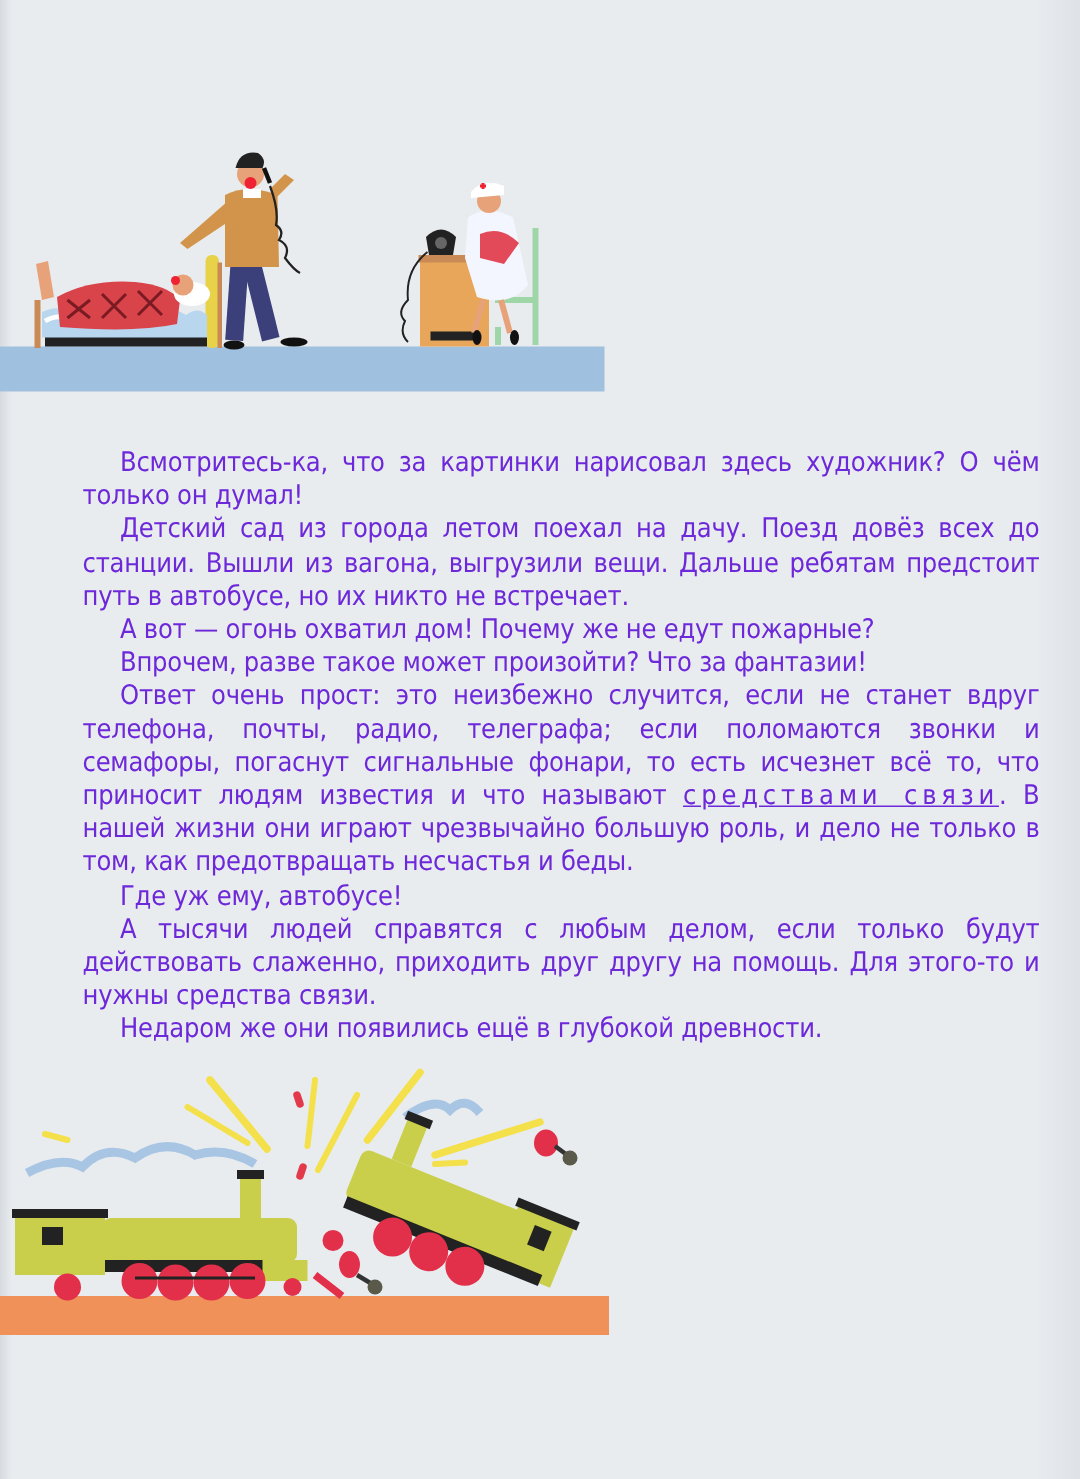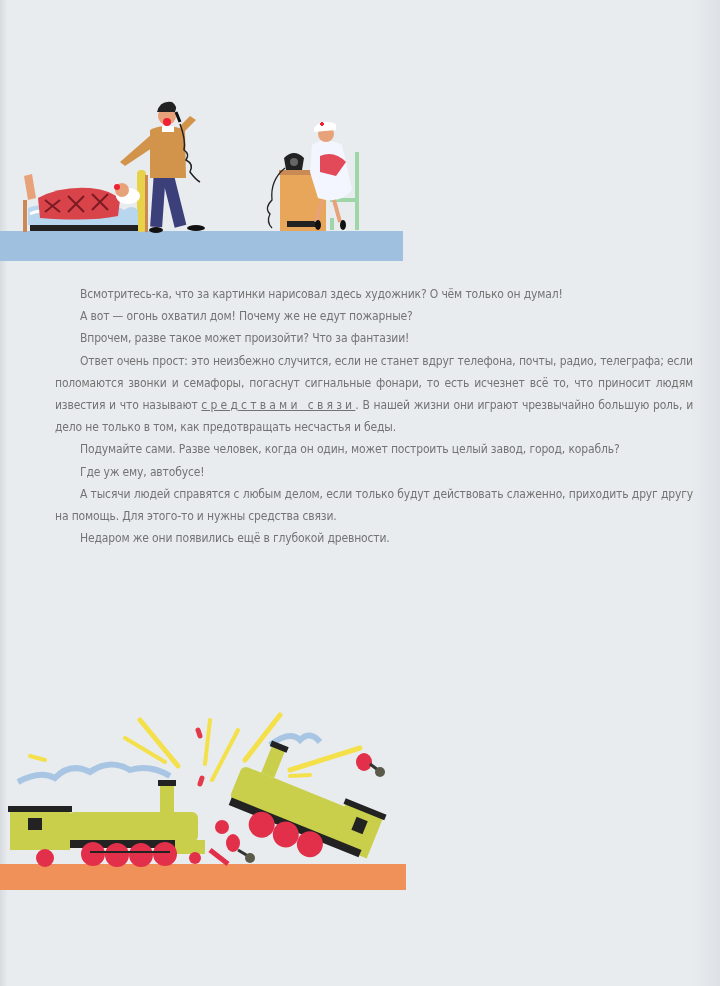--- a/index.html
+++ b/index.html
@@ -13,22 +13,22 @@
       background: linear-gradient(to right, rgba(233,236,239,0), rgba(222,226,230,1));
     }
     .left-shade {
       position: absolute; left: 0; top: 0; width: 8px; height: 986px;
       background: linear-gradient(to right, rgba(215,219,223,1), rgba(233,236,239,0));
     }
     .illus { position: absolute; left: 0; }
     .illus-top { top: 90px; width: 410px; height: 175px; }
     .illus-bottom { top: 700px; width: 420px; height: 195px; }
     .text-block {
-      position: absolute; left: 55px; top: 283px; width: 638px;
-      font-size: 12px; line-height: 22.2px; color: #737373;
+      position: absolute; left: 55px; top: 298px; width: 638px;
+      font-size: 18px; line-height: 22.2px; color: #6d28d9;
       text-align: justify; letter-spacing: -0.15px;
       font-stretch: condensed;
     }
     .text-block p { margin: 0; text-indent: 25px; }
     .spaced { letter-spacing: 3.2px; text-decoration: underline; }
   </style>
 </head>
 <body>
 
 <div class="left-shade"></div>
@@ -92,24 +92,24 @@
     <path d="M320,34 L324,34 M322,32 L322,36" stroke="#e23" stroke-width="2"></path>
     <path d="M322,110 L316,132" stroke="#e8a27a" stroke-width="4"></path>
     <path d="M334,110 L340,132" stroke="#e8a27a" stroke-width="4"></path>
     <ellipse cx="318" cy="135" rx="3" ry="5" fill="#111"></ellipse>
     <ellipse cx="343" cy="135" rx="3" ry="5" fill="#111"></ellipse>
   </g>
 </svg>
 
 <div class="text-block">
   <p>Всмотритесь-ка, что за картинки нарисовал здесь художник? О чём только он думал!</p>
+  <p>Детский сад из города летом поехал на дачу. Поезд довёз всех до станции. Вышли из вагона, выгрузили вещи. Дальше ребятам предстоит путь в автобусе, но их никто не встречает.</p>
   <p>А вот — огонь охватил дом! Почему же не едут пожарные?</p>
   <p>Впрочем, разве такое может произойти? Что за фантазии!</p>
   <p><span>Ответ очень прост: это неизбежно случится, если не станет вдруг телефона, почты, радио, телеграфа; если поломаются звонки и семафоры, погаснут сигнальные фонари, то есть исчезнет всё то, что приносит людям известия и что называют </span><span class="spaced">средствами связи</span><span>. В нашей жизни они играют чрезвычайно большую роль, и дело не только в том, как предотвращать несчастья и беды.</span></p>
-  <p>Подумайте сами. Разве человек, когда он один, может построить целый завод, город, корабль?</p>
   <p>Где уж ему, автобусе!</p>
   <p>А тысячи людей справятся с любым делом, если только будут действовать слаженно, приходить друг другу на помощь. Для этого-то и нужны средства связи.</p>
   <p>Недаром же они появились ещё в глубокой древности.</p>
 </div>
 
 <svg class="illus illus-bottom" viewBox="0 0 420 195" xmlns="http://www.w3.org/2000/svg">
 
   <rect x="0" y="164" width="406" height="26" fill="#f0915a"></rect>
 
   <g stroke-linecap="round" fill="none">

